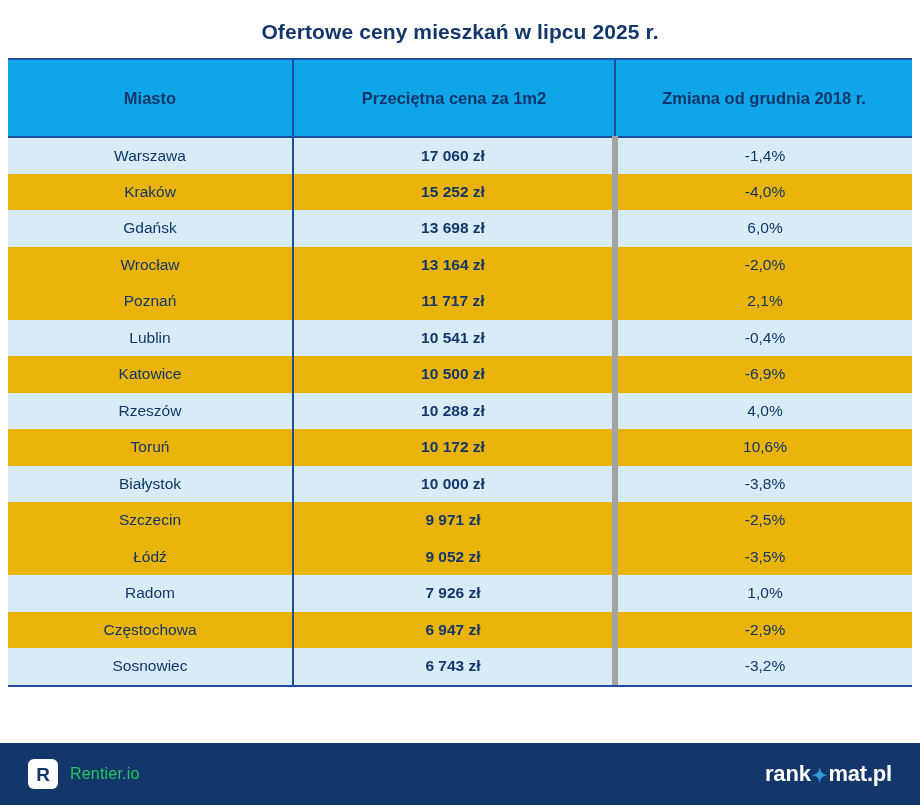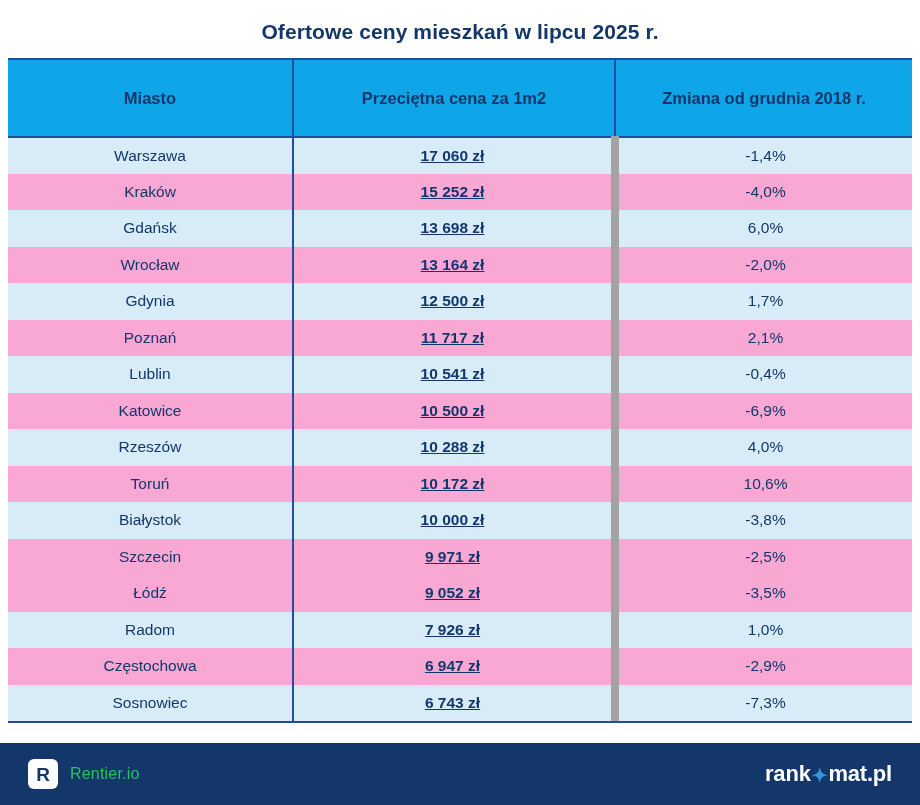--- a/index.html
+++ b/index.html
@@ -54,35 +54,34 @@
     text-align: center;
     vertical-align: middle;
     background: #0ea5e9;
     border-bottom: 2px solid #1f4f9c;
   }
   thead th.sep-left { border-left: 2px solid #1f4f9c; }
   thead th.sep-right { border-right: 2px solid #1f4f9c; }
 
   tbody tr { height: 36.5px; }
   tbody tr.alt td { background: #d7ecf7; }
-  tbody tr td { background: #f9a8d4; }
+  tbody tr td { background: #eab308; }
 
   tbody td {
     text-align: center;
     vertical-align: middle;
     font-size: 15.5px;
     color: #14376b;
     padding: 0;
   }
   tbody td.city { font-weight: normal; }
   tbody td.price {
     font-weight: bold;
     border-left: 2px solid #1f4f9c;
-    border-right: 8px solid #a3a3a3;
-    text-decoration: underline;
+    border-right: 6px solid #a3a3a3;
   }
   tbody td.change { font-weight: normal; }
 
   .footer {
     margin-top: auto;
     height: 62px;
     background: #14376b;
     display: flex;
     align-items: center;
     justify-content: space-between;
@@ -164,25 +163,20 @@
         <tr class="alt">
           <td class="city">Gdańsk</td>
           <td class="price">13 698 zł</td>
           <td class="change">6,0%</td>
         </tr>
         <tr>
           <td class="city">Wrocław</td>
           <td class="price">13 164 zł</td>
           <td class="change">-2,0%</td>
         </tr>
-        <tr class="alt">
-          <td class="city">Gdynia</td>
-          <td class="price">12 500 zł</td>
-          <td class="change">1,7%</td>
-        </tr>
         <tr>
           <td class="city">Poznań</td>
           <td class="price">11 717 zł</td>
           <td class="change">2,1%</td>
         </tr>
         <tr class="alt">
           <td class="city">Lublin</td>
           <td class="price">10 541 zł</td>
           <td class="change">-0,4%</td>
         </tr>
@@ -222,21 +216,21 @@
           <td class="change">1,0%</td>
         </tr>
         <tr>
           <td class="city">Częstochowa</td>
           <td class="price">6 947 zł</td>
           <td class="change">-2,9%</td>
         </tr>
         <tr class="alt">
           <td class="city">Sosnowiec</td>
           <td class="price">6 743 zł</td>
-          <td class="change">-7,3%</td>
+          <td class="change">-3,2%</td>
         </tr>
       </tbody>
     </table>
   </div>
 
   <div class="footer">
     <div class="brand-left">
       <div class="r-badge">R</div>
       <div class="label">Rentier.io</div>
     </div>

